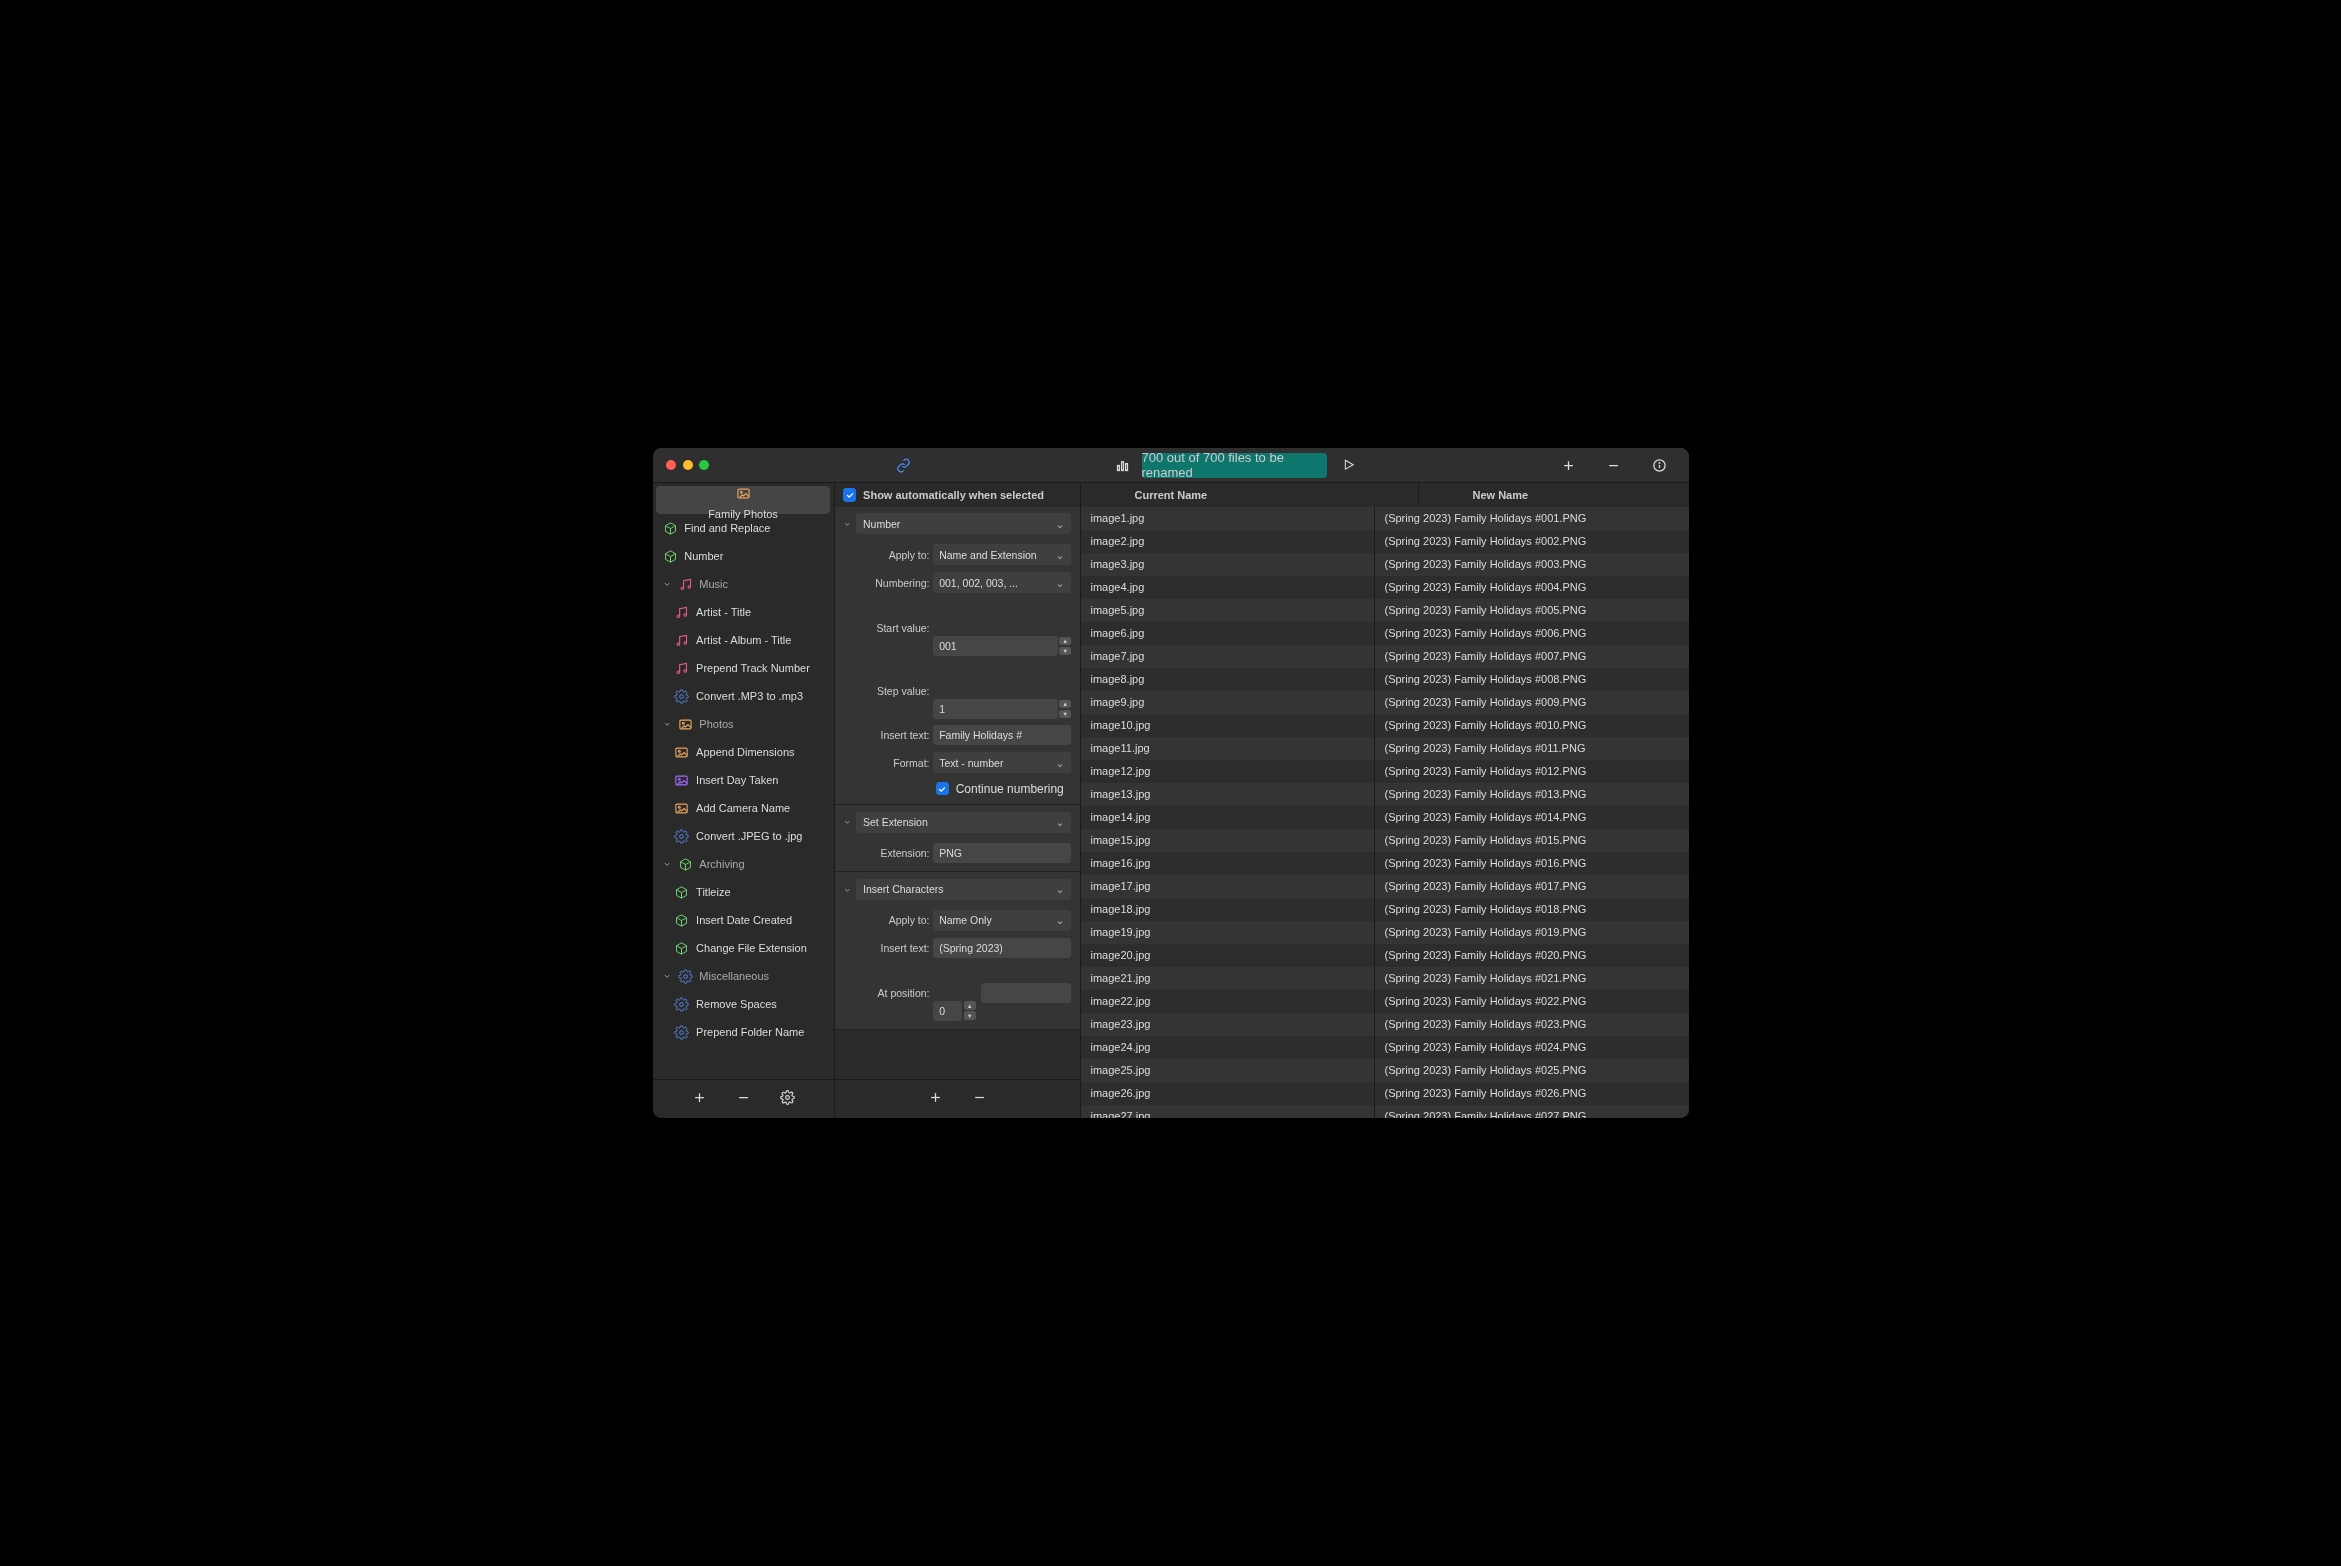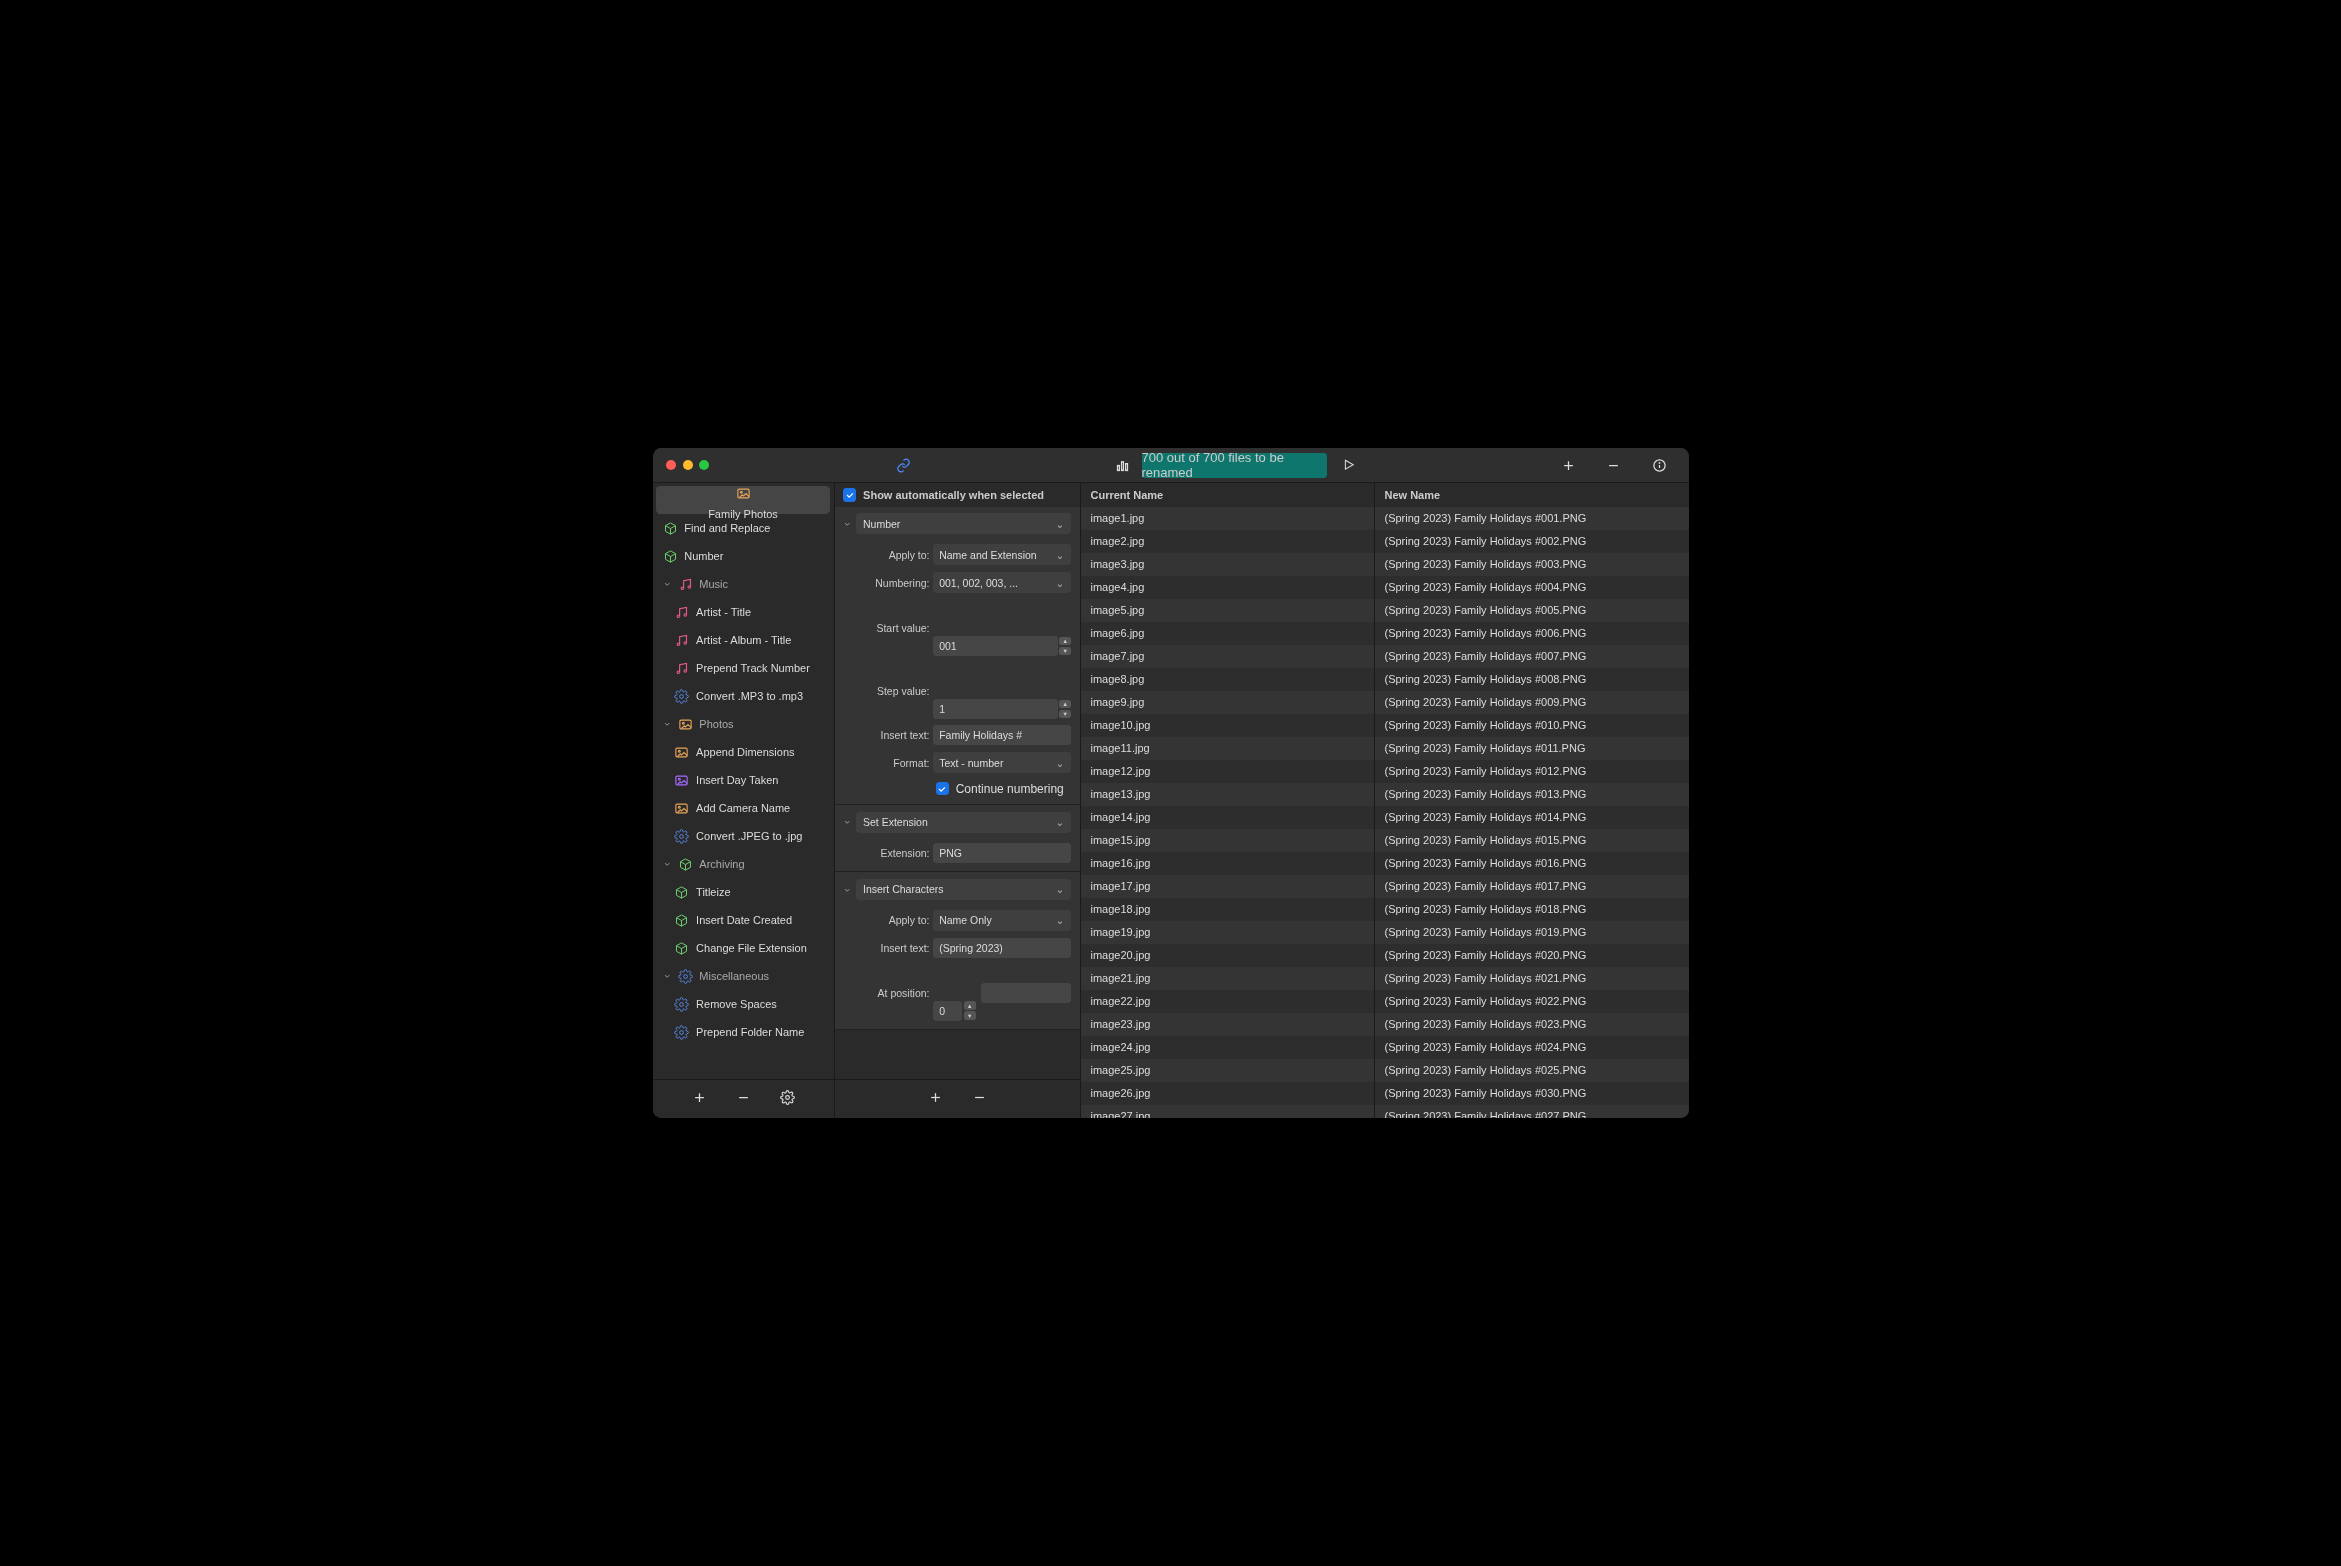--- a/index.html
+++ b/index.html
@@ -46,21 +46,21 @@
 .stepper div { flex:1; background:#555; border-radius:2.5px; margin:0.8px 0; display:flex; align-items:center; justify-content:center; font-size:5.9px; color:#ccc; }
 .row-check { display:flex; align-items:center; gap:6.7px; padding:5px 8.4px 8.4px 101px; color:#ddd; font-size:12px; }
 .seg { display:flex; background:#464646; border-radius:3.4px; overflow:hidden; height:20px; }
 .seg div { padding:0 8.4px; display:flex; align-items:center; font-size:12px; color:#ccc; cursor:pointer;margin-top:39px; }
 .seg div.act { background:#666; }
 .poswrap { display:flex; gap:5px; align-items:center; }
 .posnum { width:32px; }
 .ce-foot { height:39px; display:flex; align-items:center; justify-content:center; gap:29px; border-top:0.8px solid #1a1a1a; }
 .right { flex:1; display:flex; flex-direction:column; overflow:hidden; }
 .rt-hd { height:23.6px; display:flex; background:#2a2a2a; color:#ccc; font-size:11px; font-weight:600; }
-.rt-hd div { display:flex; align-items:center; padding:0 10px; }
+.rt-hd div { display:flex; align-items:center; padding:0 10px;margin-left:44px; }
 .col-c { width:294px; border-right:0.8px solid #1a1a1a; }
 .col-n { flex:1; }
 .rt-body { flex:1; overflow:auto; }
 .rt-row { display:flex; height:23px; color:#ddd; font-size:11px; }
 .rt-row:nth-child(odd) { background:#343434; }
 .rt-row:nth-child(even) { background:#2d2d2d; }
 .rt-row div { display:flex; align-items:center; padding:0 10px; }
 .sb-item svg, .sb-group svg { flex-shrink:0; }
 </style>
 </head>
@@ -620,21 +620,21 @@
           <div class="rt-row">
             <div class="col-c">image24.jpg</div>
             <div class="col-n">(Spring 2023) Family Holidays #024.PNG</div>
           </div>
           <div class="rt-row">
             <div class="col-c">image25.jpg</div>
             <div class="col-n">(Spring 2023) Family Holidays #025.PNG</div>
           </div>
           <div class="rt-row">
             <div class="col-c">image26.jpg</div>
-            <div class="col-n">(Spring 2023) Family Holidays #030.PNG</div>
+            <div class="col-n">(Spring 2023) Family Holidays #026.PNG</div>
           </div>
           <div class="rt-row">
             <div class="col-c">image27.jpg</div>
             <div class="col-n">(Spring 2023) Family Holidays #027.PNG</div>
           </div>
         </div>
     </div>
   </div>
 </div>
 

